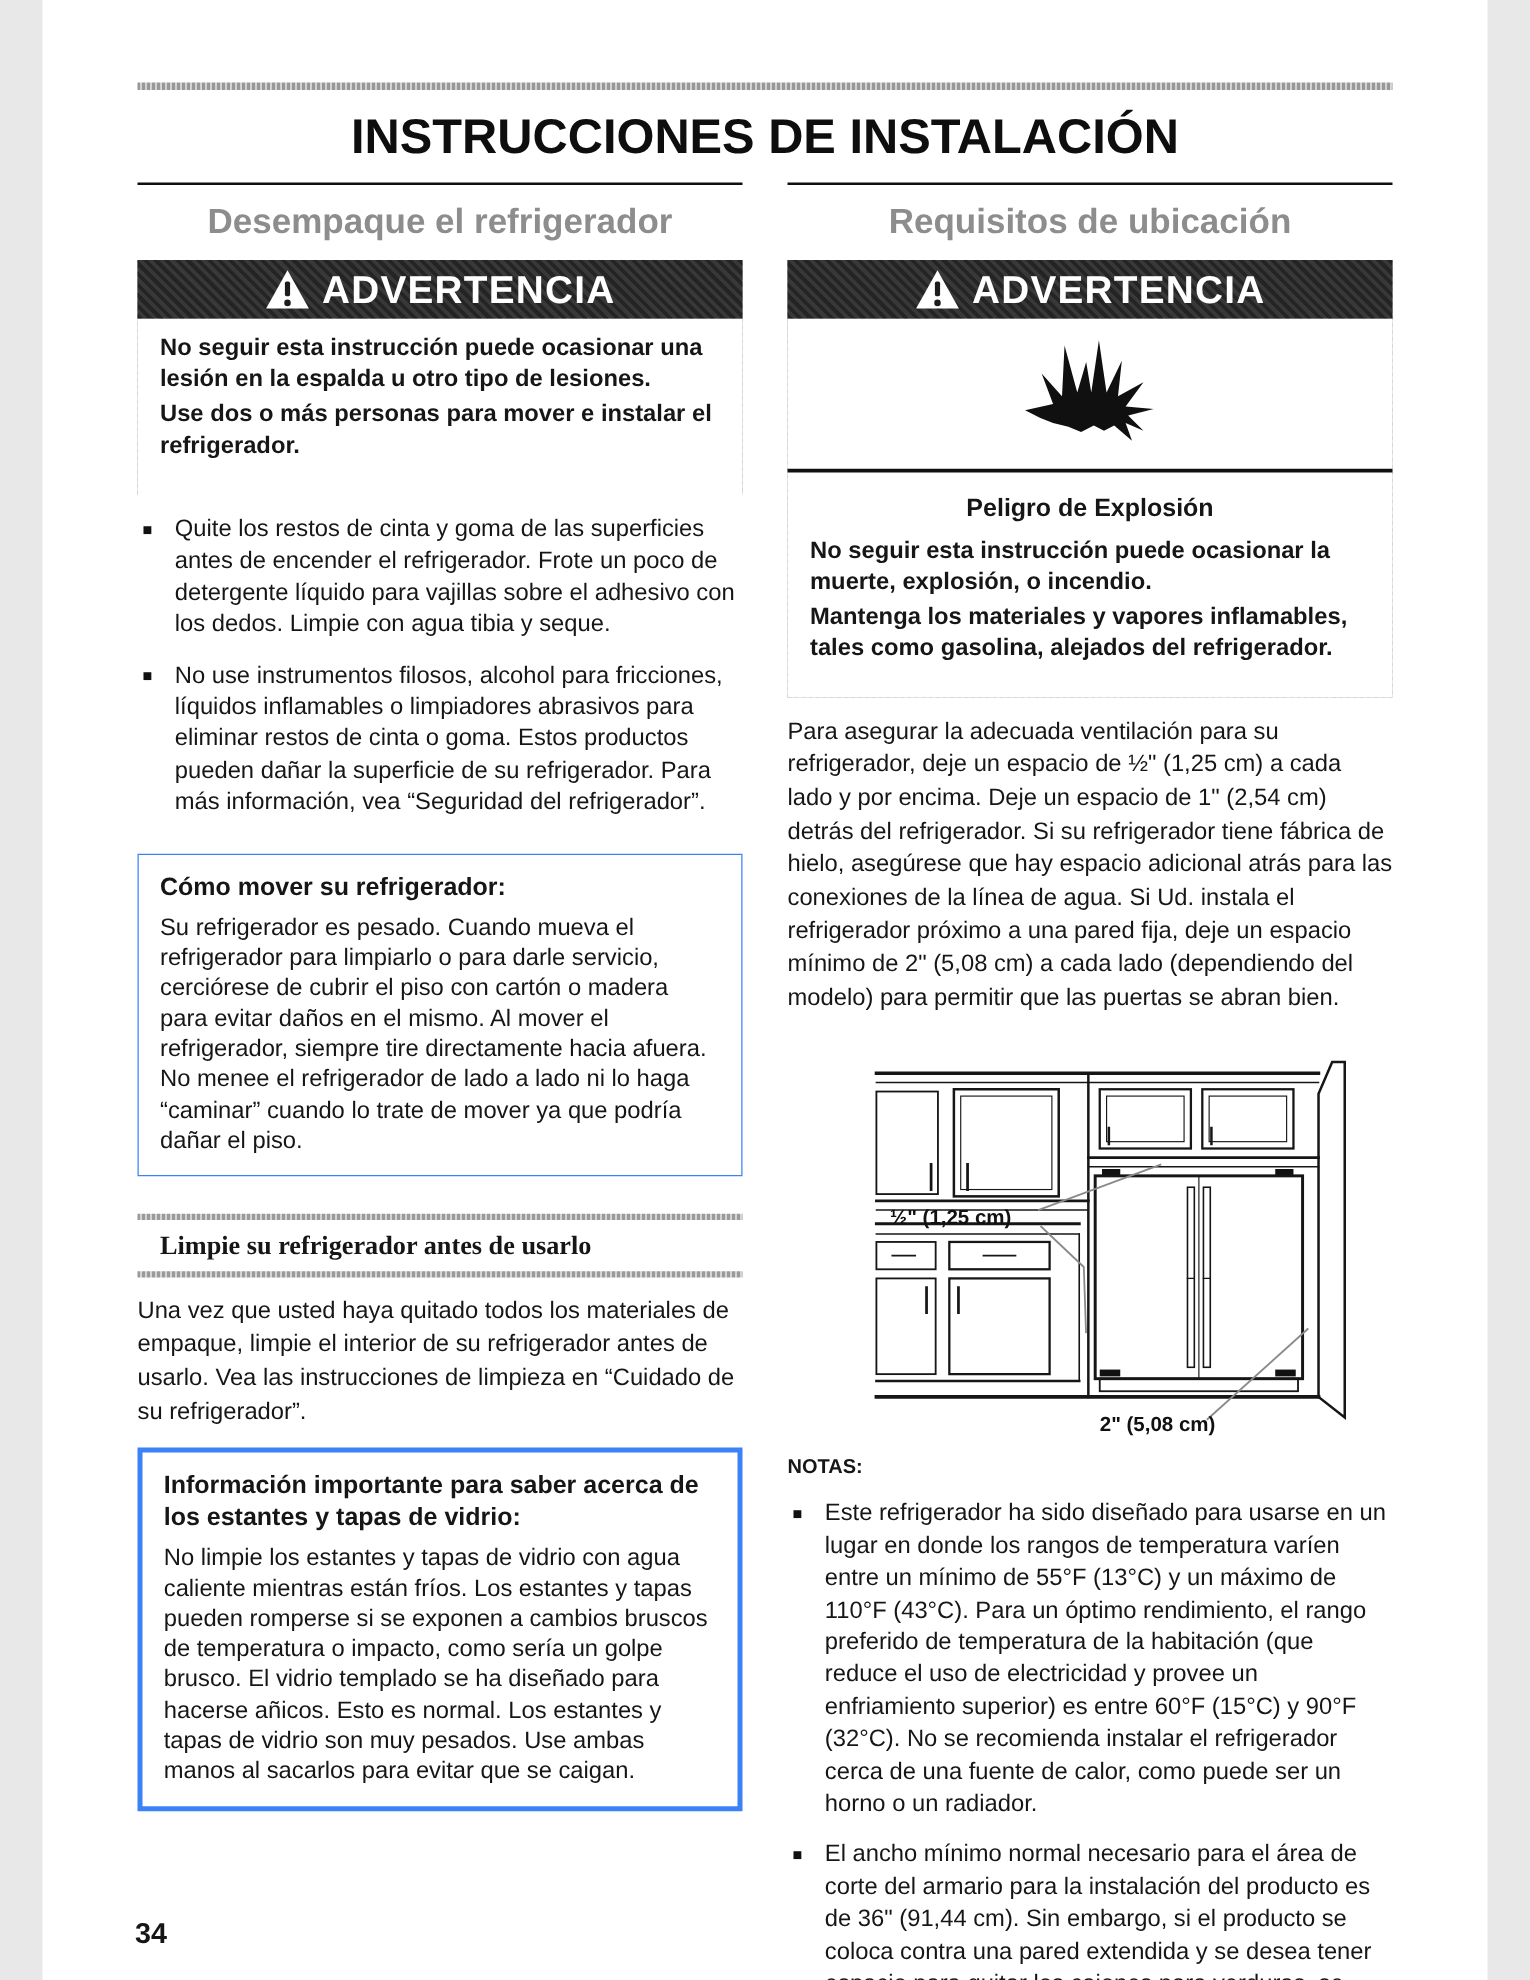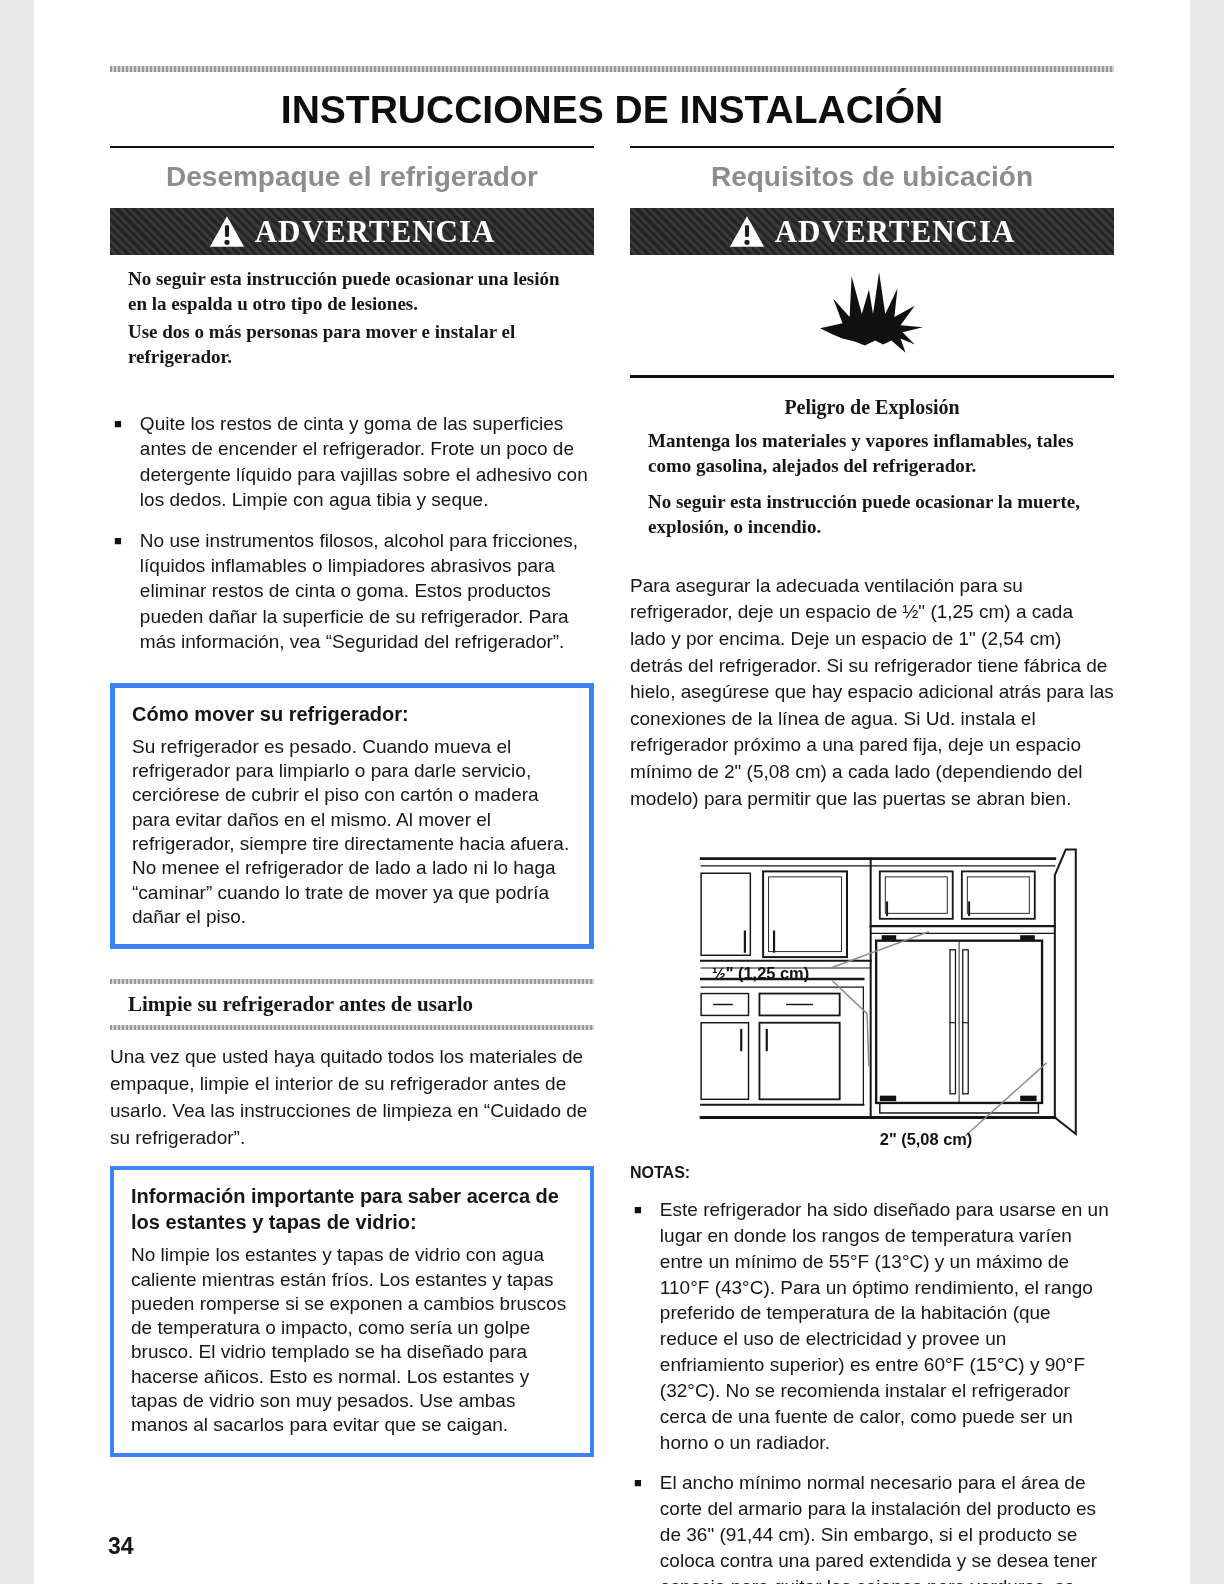--- a/index.html
+++ b/index.html
@@ -15,21 +15,21 @@
     margin:16px 0 14px 0;color:#0e0e0e;
   }
   .columns{display:flex;gap:36px;align-items:flex-start;}
   .col{flex:1;min-width:0;}
   .col-topline{border-top:2px solid #0f0f0f;}
   .col-header{
     text-align:center;color:#8d8d8d;font-weight:bold;font-size:28px;
     padding:13px 0 15px 0;
   }
   
-  .warnbox{background:repeating-linear-gradient(45deg,#5a5a5a 0 2px,#9a9a9a 2px 4px);padding:0;font-family:Liberation Serif, serif;}
+  .warnbox{background:repeating-linear-gradient(45deg,#5a5a5a 0 2px,#9a9a9a 2px 4px);padding:0;}
   .warn-band{
     background:repeating-linear-gradient(45deg,#242424 0 3px,#383838 3px 6px);
     height:47px;display:flex;align-items:center;justify-content:center;gap:10px;
   }
   .warn-band-label{color:#ffffff;font-weight:bold;font-size:31px;letter-spacing:1px;}
   .warn-inner{background:#ffffff;}
   .warn-text{padding:12px 18px 14px 18px;}
   .hazard-title{text-align:center;font-weight:bold;font-size:20px;margin:6px 0 10px 0;}
   .warn-p{font-weight:bold;font-size:19px;line-height:1.3;margin:0 0 12px 0;}
   .explosion-area{height:120px;display:flex;align-items:center;justify-content:center;}
@@ -37,21 +37,21 @@
   
   .subhead{margin-top:26px;}
   .subrule{height:5px;background:repeating-linear-gradient(90deg,#9a9a9a 0 2px,#d4d4d4 2px 4px);}
   .subtitle{font-weight:bold;font-size:21px;padding:8px 0 8px 18px;}
   
   .para{font-size:19px;line-height:1.42;margin:14px 0 0 0;}
   .bullet{display:flex;gap:18px;margin:15px 0 14px 0;}
   .bullet-marker{flex:0 0 auto;font-size:13px;line-height:1.95;padding-left:4px;color:#111;}
   .bullet-text{margin:0;font-size:19px;line-height:1.34;}
   
-  .infobox{border:5px solid #3b82f6;padding:13px 17px 15px 17px;margin-top:28px;}
+  .infobox{border:1px solid #3b82f6;padding:13px 17px 15px 17px;margin-top:28px;}
   .infobox.thick{border-width:4px;margin-top:14px;}
   .infobox-title{font-weight:bold;font-size:20px;line-height:1.3;margin:0 0 8px 0;}
   .infobox-body{font-size:19px;line-height:1.28;margin:0;}
   
   .intro-para{font-size:19px;line-height:1.4;margin:15px 0 0 0;}
   .diagram-wrap{margin:12px 0 0 62px;}
   .notas-title{font-weight:bold;font-size:16px;margin:6px 0 2px 0;}
   .notas .bullet-text{line-height:1.36;}
   .page-number{position:absolute;left:74px;bottom:24px;font-weight:bold;font-size:23px;}
   svg text{font-family:"Liberation Sans", sans-serif;}
@@ -140,22 +140,22 @@
           <div class="explosion-area">
             <span style="display:inline-flex;">
               <svg width="112" height="92" viewBox="0 0 110 90" aria-hidden="true">
                 <path fill="#101010" d="M4,58 L26,53 L17,29 L33,47 L35,7 L45,44 L52,20 L56,44 L62,3 L68,44 L80,19 L77,47 L97,36 L83,55 L105,57 L85,62 L97,74 L83,68 L88,82 L74,70 L66,74 L58,70 L48,75 L38,71 L26,68 L16,64 Z"></path>
               </svg>
             </span>
           </div>
           <div class="warn-divider"></div>
           <div class="warn-text">
             <div class="hazard-title">Peligro de Explosión</div>
+            <p class="warn-p" style="margin-bottom:4px;">No seguir esta instrucción puede ocasionar la muerte, explosión, o incendio.</p>
             <p class="warn-p">Mantenga los materiales y vapores inflamables, tales como gasolina, alejados del refrigerador.</p>
-            <p class="warn-p" style="margin-bottom:4px;">No seguir esta instrucción puede ocasionar la muerte, explosión, o incendio.</p>
           </div>
         </div>
       </div>
 
       <p class="intro-para">Para asegurar la adecuada ventilación para su refrigerador, deje un espacio de ½" (1,25 cm) a cada lado y por encima. Deje un espacio de 1" (2,54 cm) detrás del refrigerador. Si su refrigerador tiene fábrica de hielo, asegúrese que hay espacio adicional atrás para las conexiones de la línea de agua. Si Ud. instala el refrigerador próximo a una pared fija, deje un espacio mínimo de 2" (5,08 cm) a cada lado (dependiendo del modelo) para permitir que las puertas se abran bien.</p>
 
       <div class="diagram-wrap">
         <svg width="392" height="330" viewBox="0 0 430 362" aria-hidden="false">
           <g stroke="#161616" fill="none" stroke-linecap="square">
 

